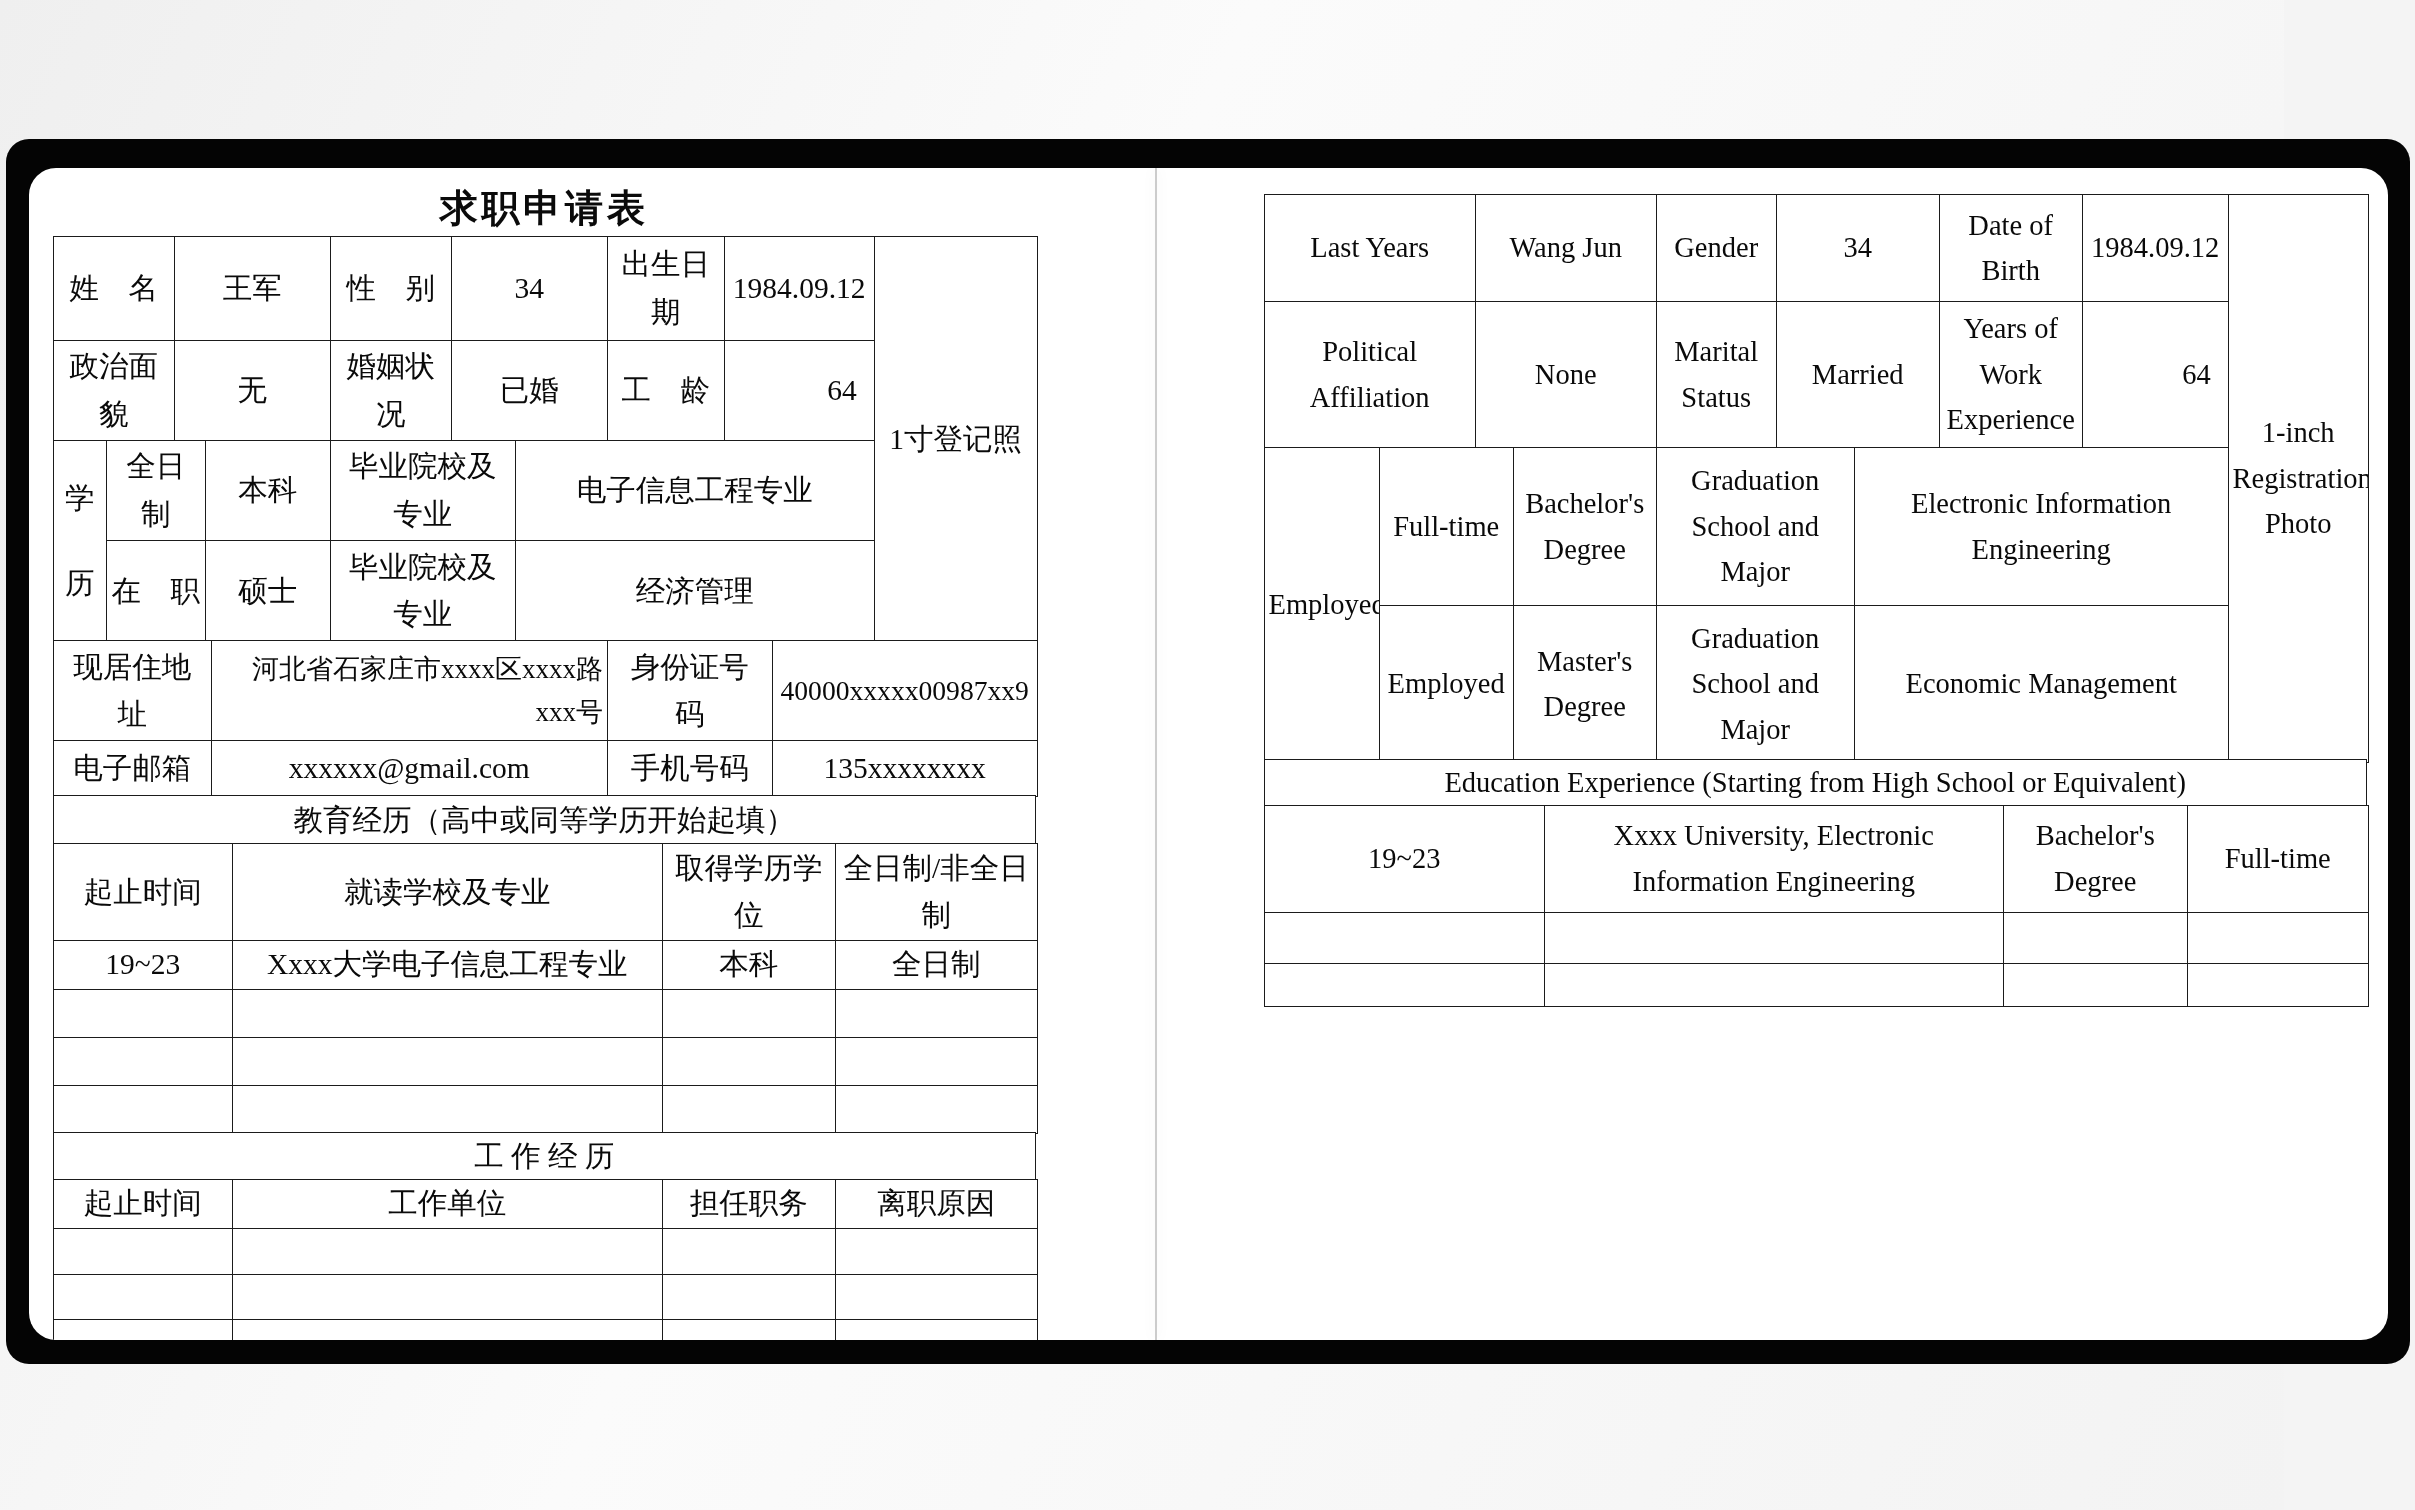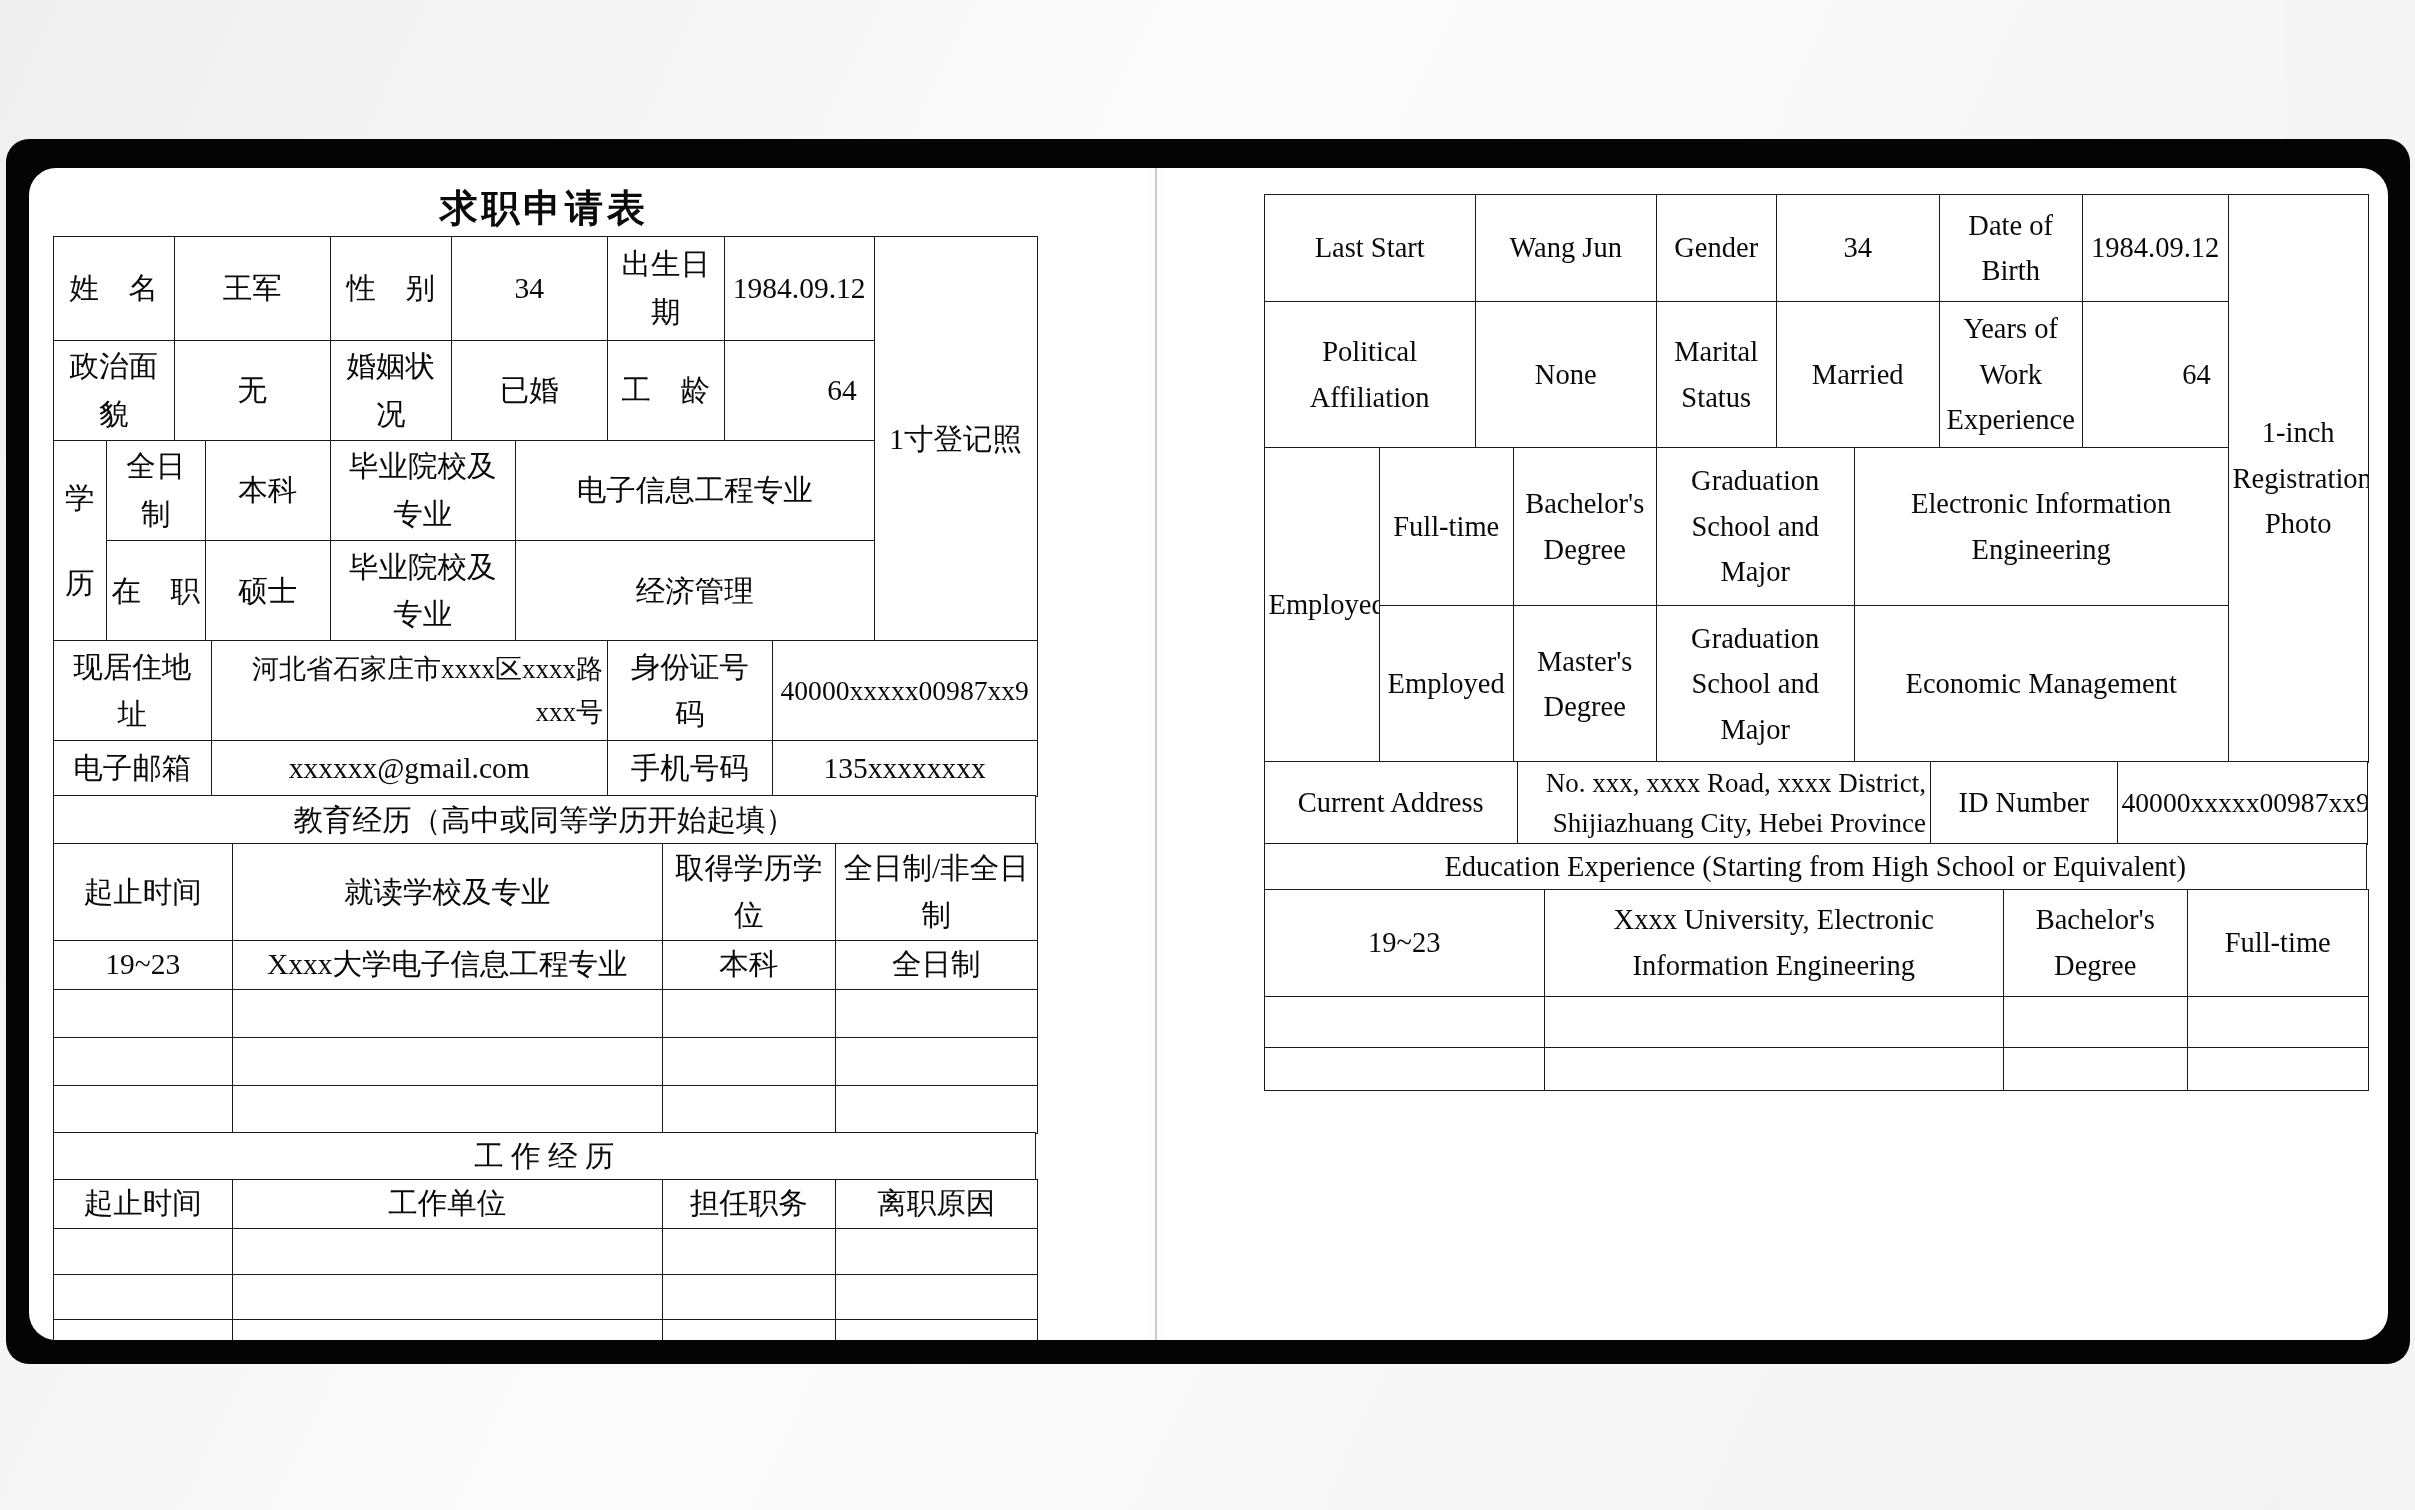--- a/index.html
+++ b/index.html
@@ -250,21 +250,21 @@
               <col style="width:143px">
             <col style="width:120px">
               <col style="width:78px">
               <col style="width:85px">
               <col style="width:143px">
             <col style="width:146px">
               <col style="width:140px">
           </colgroup>
           <tbody>
               <tr style="height:107px">
-            <td colspan="2">Last Start</td>
+            <td colspan="2">Last Years</td>
             <td colspan="2">Wang Jun</td>
             <td>Gender</td>
             <td colspan="2">34</td>
             <td>Date of
 Birth</td>
             <td>1984.09.12</td>
             <td rowspan="4">1-inch
 Registration
 Photo</td>
           </tr>
@@ -304,27 +304,20 @@
           </table>
 
         <table class="sec" style="width:1103px;">
           <colgroup>
             <col style="width:253px">
               <col style="width:413px">
               <col style="width:187px">
               <col style="width:250px">
           </colgroup>
           <tbody>
-              <tr style="height:83px">
-            <td>Current Address</td>
-            <td class="addr">No. xxx, xxxx Road, xxxx District,
-Shijiazhuang City, Hebei Province</td>
-            <td>ID Number</td>
-            <td class="id-val">40000xxxxx00987xx9</td>
-          </tr>
         </tbody>
           </table>
 
         <table class="sec" style="width:1103px;">
           <tbody>
               <tr style="height:36px">
             <td>Education Experience (Starting from High School or Equivalent)</td>
           </tr>
         </tbody>
           </table>

